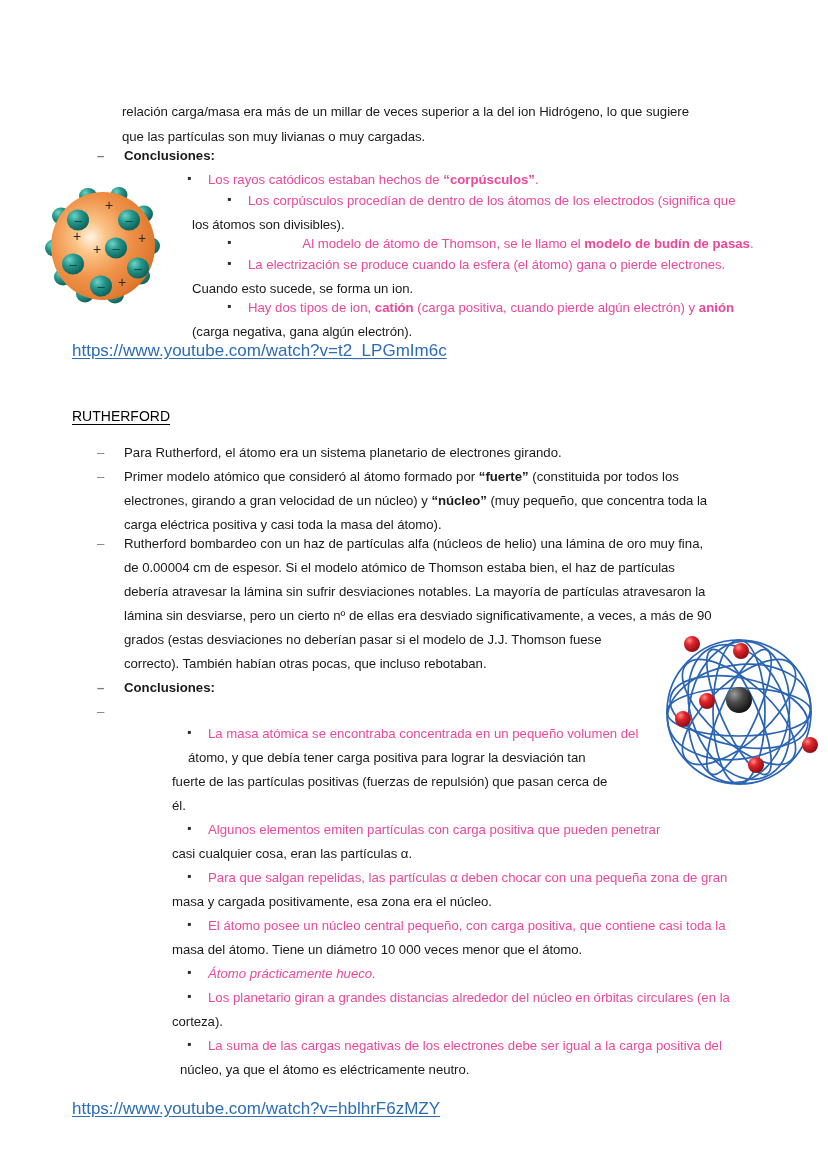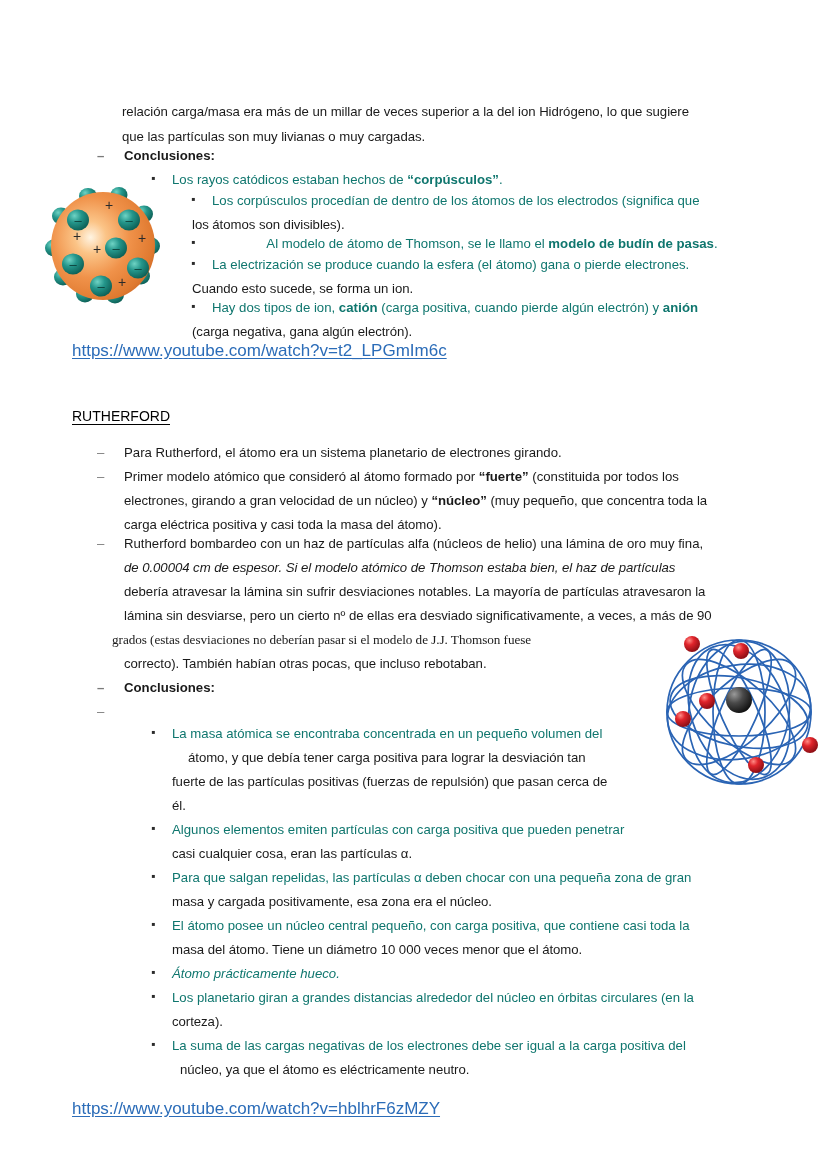--- a/index.html
+++ b/index.html
@@ -51,21 +51,22 @@
     color: #7a7a7a;
     font-size: 13.2px;
   }
   .dash.empty::before { color: #7a7a7a; }
 
   
   .sq {
     position: absolute;
     font-size: 13.2px;
     line-height: 25.5px;
-    color: #0f766e;
+    color: #ec4899;
+    margin-left: 36px;
   }
   .sq::before {
     content: "\25AA";
     position: absolute;
     left: -21px;
     top: -1px;
     font-size: 12px;
     color: #2b2b2b;
   }
 
@@ -214,24 +215,24 @@
 
   <div class="dash" style="left:124px; top:464px; width:640px;">
     <span>Primer modelo atómico que consideró al átomo formado por </span><span class="bold">“fuerte”</span><span> (constituida por todos los</span>
   </div>
   <div class="para" style="left:124px; top:488px; width:640px;">
     <span>electrones, girando a gran velocidad de un núcleo) y </span><span class="bold">“núcleo”</span><span> (muy pequeño, que concentra toda la</span>
   </div>
   <div class="para" style="left:124px; top:512px; width:640px;">carga eléctrica positiva y casi toda la masa del átomo).</div>
 
   <div class="dash" style="left:124px; top:531px; width:640px;">Rutherford bombardeo con un haz de partículas alfa (núcleos de helio) una lámina de oro muy fina,</div>
-  <div class="para" style="left:124px; top:555px; width:640px;font-style:italic;">de 0.00004 cm de espesor. Si el modelo atómico de Thomson estaba bien, el haz de partículas</div>
+  <div class="para" style="left:124px; top:555px; width:640px;">de 0.00004 cm de espesor. Si el modelo atómico de Thomson estaba bien, el haz de partículas</div>
   <div class="para" style="left:124px; top:579px; width:640px;">debería atravesar la lámina sin sufrir desviaciones notables. La mayoría de partículas atravesaron la</div>
   <div class="para" style="left:124px; top:603px; width:640px;">lámina sin desviarse, pero un cierto nº de ellas era desviado significativamente, a veces, a más de 90</div>
-  <div class="para" style="left:112px; top:627px; width:540px;font-family:Liberation Serif, serif;">grados (estas desviaciones no deberían pasar si el modelo de J.J. Thomson fuese</div>
+  <div class="para" style="left:124px; top:627px; width:540px;">grados (estas desviaciones no deberían pasar si el modelo de J.J. Thomson fuese</div>
   <div class="para" style="left:124px; top:651px; width:540px;">correcto). También habían otras pocas, que incluso rebotaban.</div>
 
   <div class="dash bold" style="left:124px; top:675px; width:300px;">Conclusiones:</div>
 
   <div class="dash empty" style="left:124px; top:699px; width:300px; height:20px;"></div>
 
   <div class="sq" style="left:172px; top:721px; width:470px;">La masa atómica se encontraba concentrada en un pequeño volumen del</div>
   <div class="para" style="left:188px; top:745px; width:470px;">átomo, y que debía tener carga positiva para lograr la desviación tan</div>
   <div class="para" style="left:172px; top:769px; width:470px;">fuerte de las partículas positivas (fuerzas de repulsión) que pasan cerca de</div>
   <div class="para" style="left:172px; top:793px; width:470px;">él.</div>

